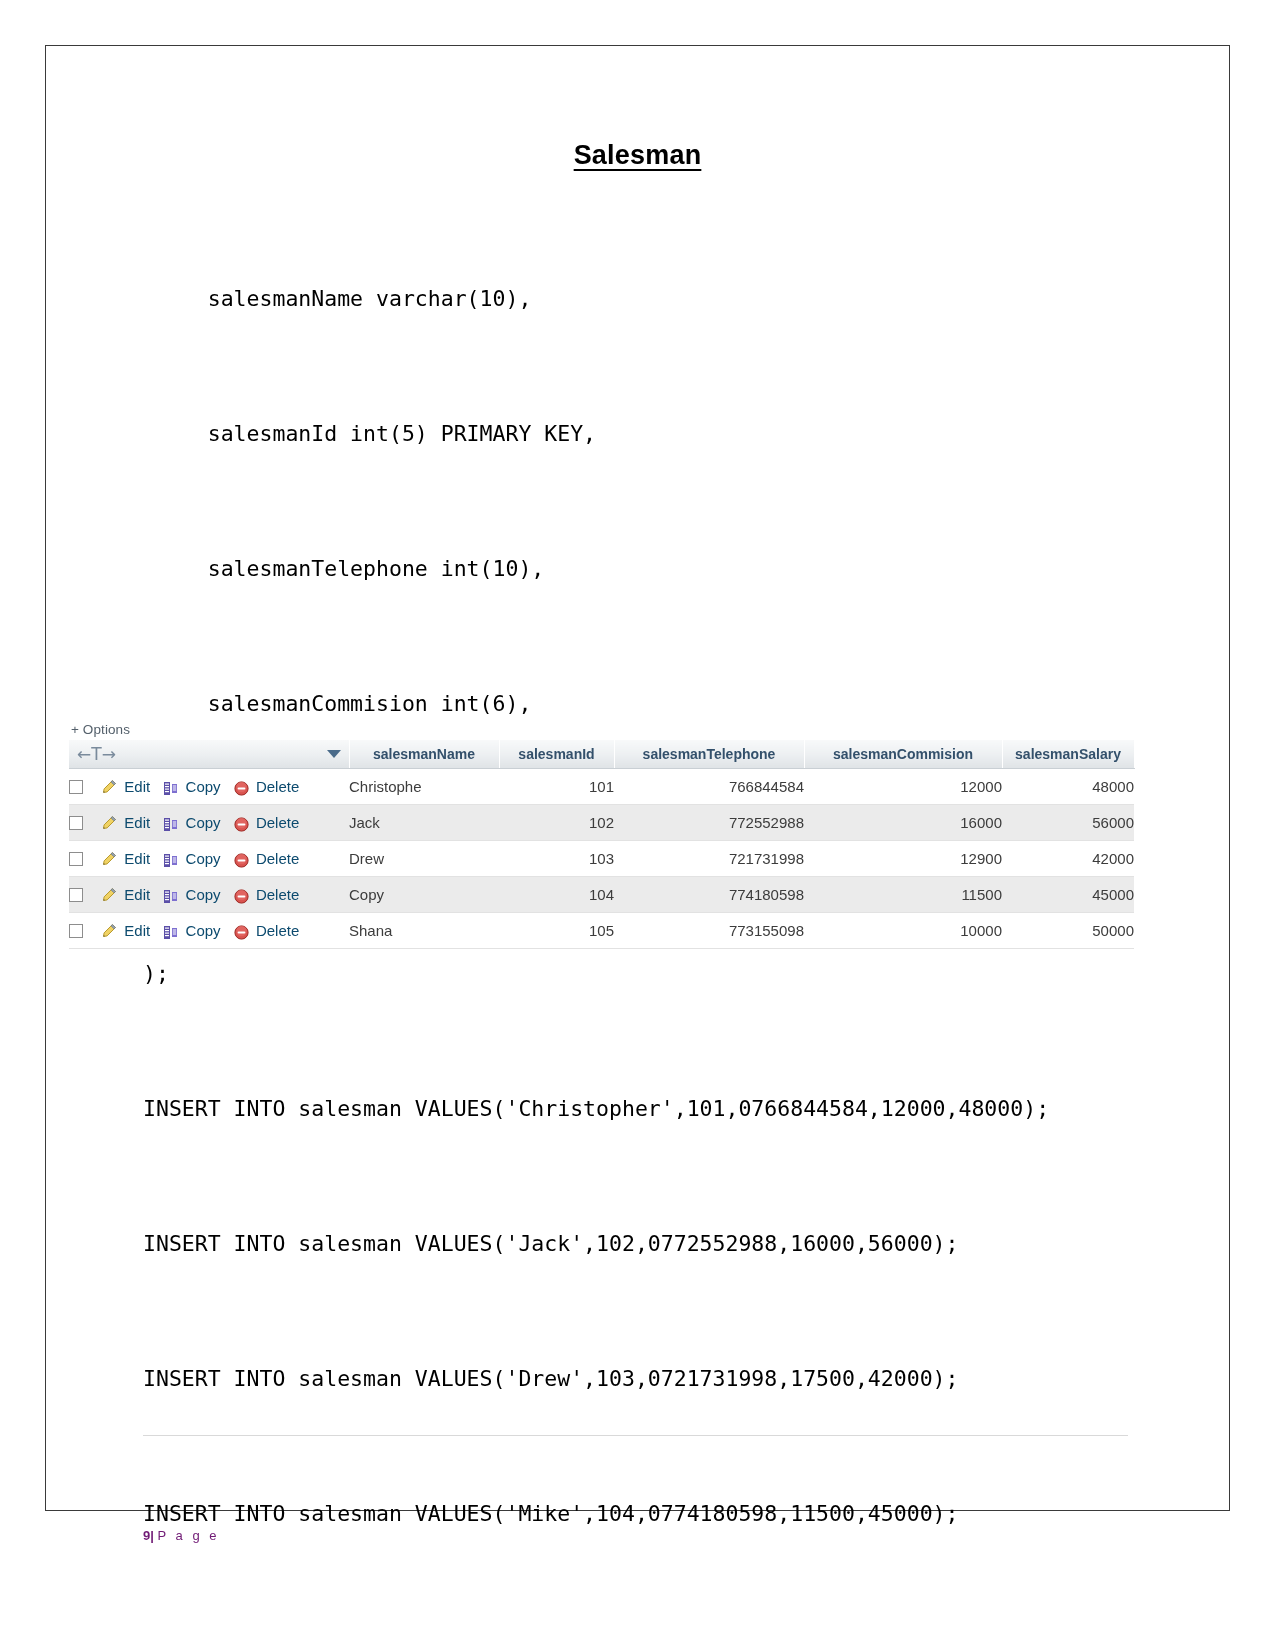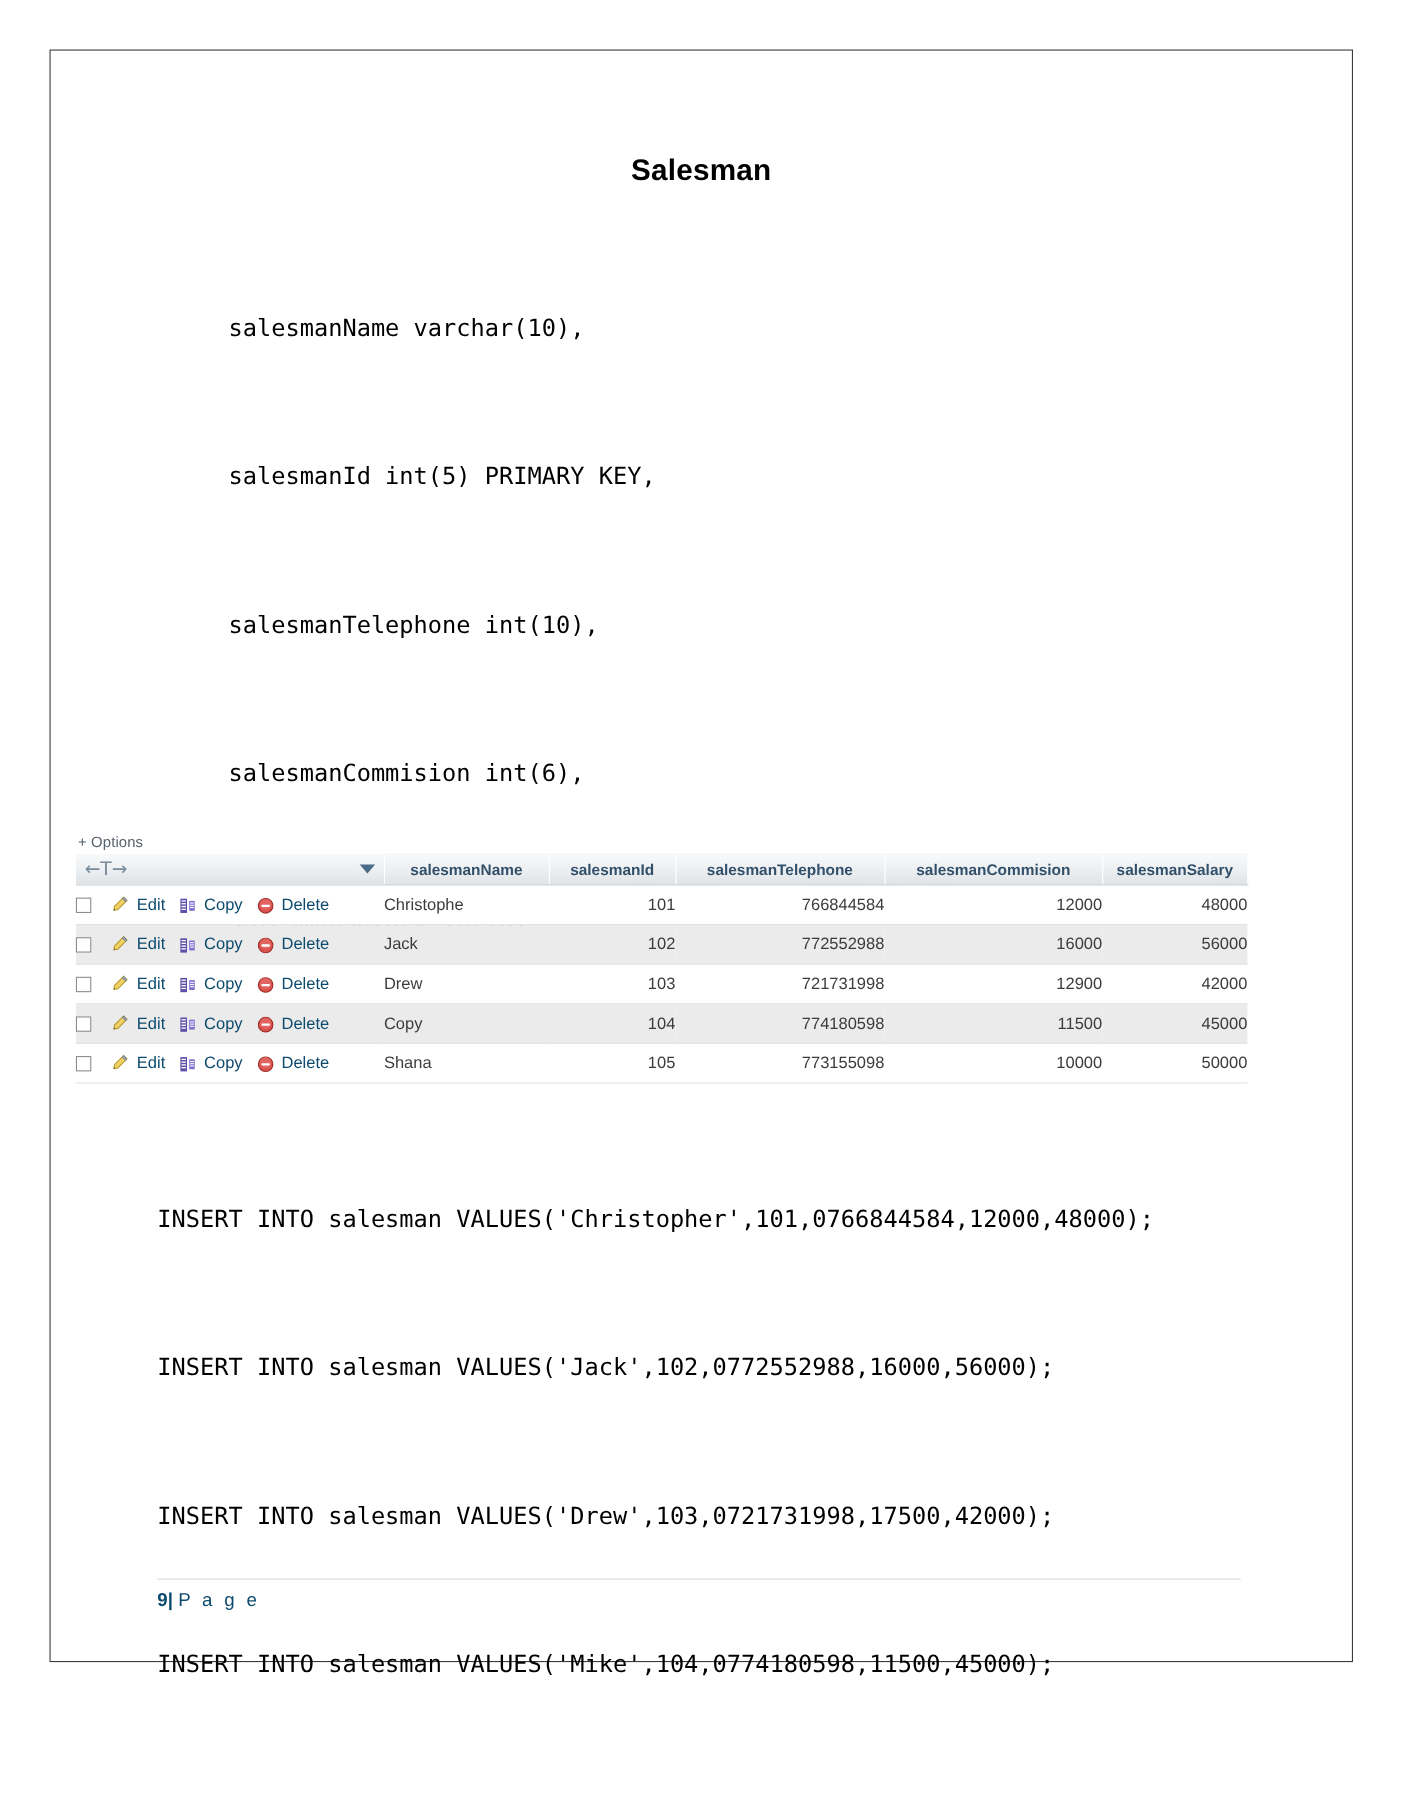--- a/index.html
+++ b/index.html
@@ -9,35 +9,35 @@
     position:absolute;left:45px;top:45px;width:1185px;height:1466px;
     border:1px solid #3a3a3a;box-sizing:border-box;background:#fff;
   }
   .page-inner{position:relative;width:100%;height:100%;}
 
   
   .doc-title{
     position:absolute;left:0;top:94px;width:100%;text-align:center;
     font-family:"Liberation Sans",sans-serif;
     font-size:27px;font-weight:bold;color:#000;
-    text-underline-offset:5px;
+    text-decoration:underline;text-underline-offset:5px;
     letter-spacing:.2px;
   }
 
   
   .sql-block{
     position:absolute;left:97px;top:140px;width:1030px;
     font-family:"DejaVu Sans Mono","Liberation Mono",monospace;
     font-size:21.5px;color:#000;line-height:45px;white-space:pre;
   }
   .sql-line{white-space:pre;}
 
   
   .pma{
-    position:absolute;left:23px;top:712px;width:1090px;
+    position:absolute;left:23px;top:676px;width:1090px;
     font-family:"Liberation Sans",sans-serif;
   }
   .pma-options{
     font-size:13.5px;color:#54606b;padding-left:2px;margin-bottom:2px;
     line-height:16px;letter-spacing:.1px;
   }
   .pma-table{border-collapse:collapse;width:1065px;table-layout:fixed;font-size:14px;}
   .pma-table th,.pma-table td{padding:0;}
 
   
@@ -91,22 +91,22 @@
   .ic-pencil{width:17px;height:17px;position:relative;transform:rotate(0deg);}
   .ic-pencil svg{display:block;}
   .ic-copy{width:15px;height:15px;}
   .ic-del{width:15px;height:15px;}
 
   
   .footer-rule{
     position:absolute;left:97px;top:1389px;width:985px;height:1px;background:#d9d9d9;
   }
   .footer-text{
-    position:absolute;left:97px;top:1399px;
-    font-family:"Liberation Sans",sans-serif;font-size:17px;color:#0c4a6e;
+    position:absolute;left:97px;top:1482px;
+    font-family:"Liberation Sans",sans-serif;font-size:13px;color:#701a75;
   }
   .footer-num{font-weight:bold;}
   .footer-sep{font-weight:bold;}
   .footer-page{letter-spacing:3px;}
 </style>
 </head>
 <body>
 
 <div class="page">
   <div class="page-inner">

